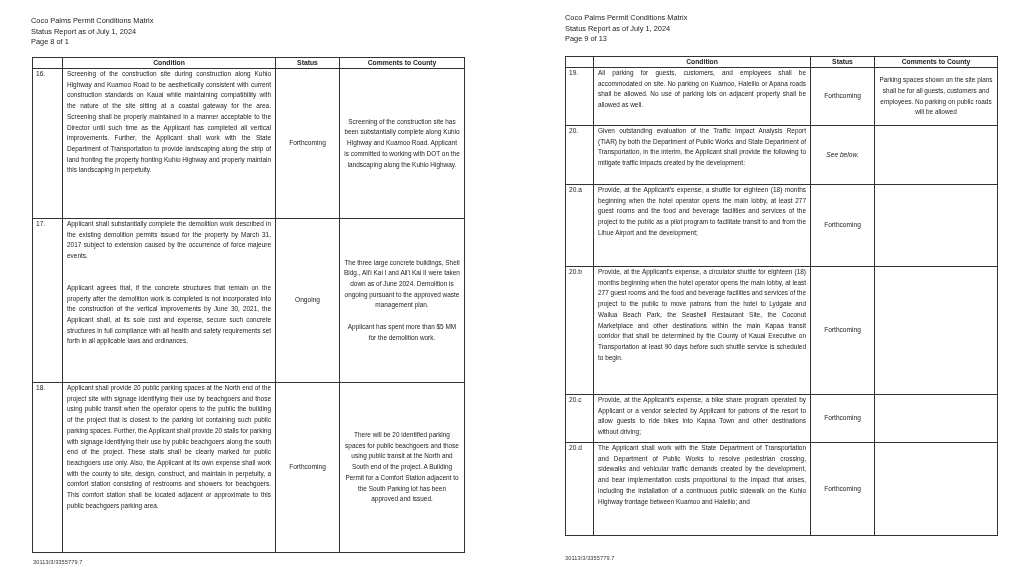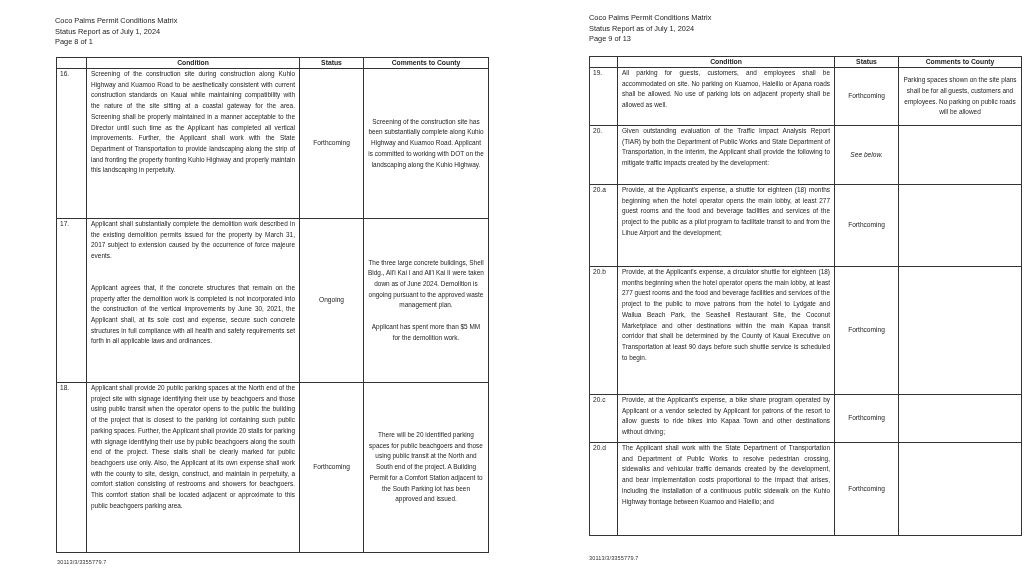--- a/index.html
+++ b/index.html
@@ -1,21 +1,21 @@
 <!DOCTYPE html>
 <html><head>
 <meta charset="utf-8">
 <style>
   html, body { margin: 0; padding: 0; }
   body {
     width: 1024px; height: 576px; overflow: hidden;
     background: #ffffff; position: relative;
     font-family: "Liberation Sans", sans-serif; color: #222;
   }
-  .page { position: absolute; top: 0; height: 576px; margin-left: 24px; }
+  .page { position: absolute; top: 0; height: 576px; }
   #page-left { left: 0; width: 512px; }
   #page-right { left: 512px; width: 512px; }
   .hdr { position: absolute; font-size: 7.4px; line-height: 10.6px; color: #222; }
   #page-left .hdr { left: 31px; top: 16px; }
   #page-right .hdr { left: 53px; top: 13px; }
   .footer { position: absolute; font-size: 5.6px; color: #333; letter-spacing: 0.1px; }
   #page-left .footer { left: 33px; top: 559px; }
   #page-right .footer { left: 53px; top: 555px; }
 
   table.matrix {

